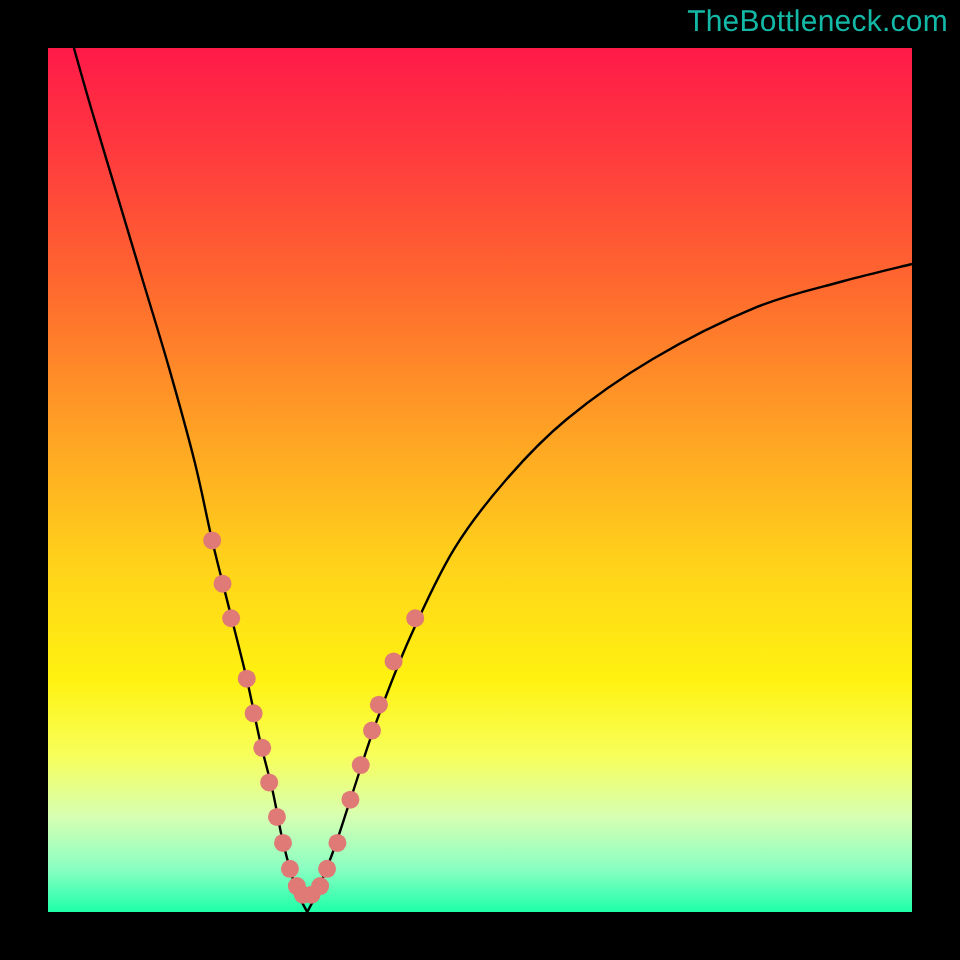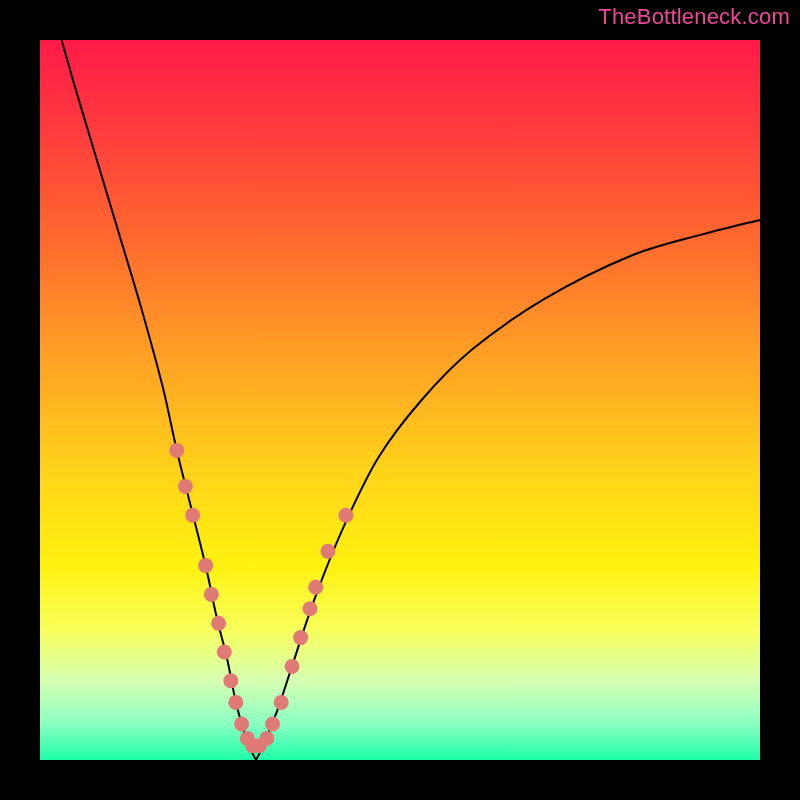--- a/index.html
+++ b/index.html
@@ -33,23 +33,23 @@
       #fff210 73%,
       #f7ff5c 82%,
       #d6ffb3 89%,
       #8affc2 95%,
       #1effa8 100%);
   }
   .watermark {
     position: absolute;
     top: 4px;
     right: 10px;
-    font-size: 22px;
+    font-size: 25px;
     font-weight: 400;
-    color: #ec4899;
+    color: #14b8a6;
     letter-spacing: 0.2px;
     z-index: 20;
     user-select: none;
   }
   svg.curves {
     position: absolute;
     left: 40px;
     top: 40px;
     width: 720px;
     height: 720px;

